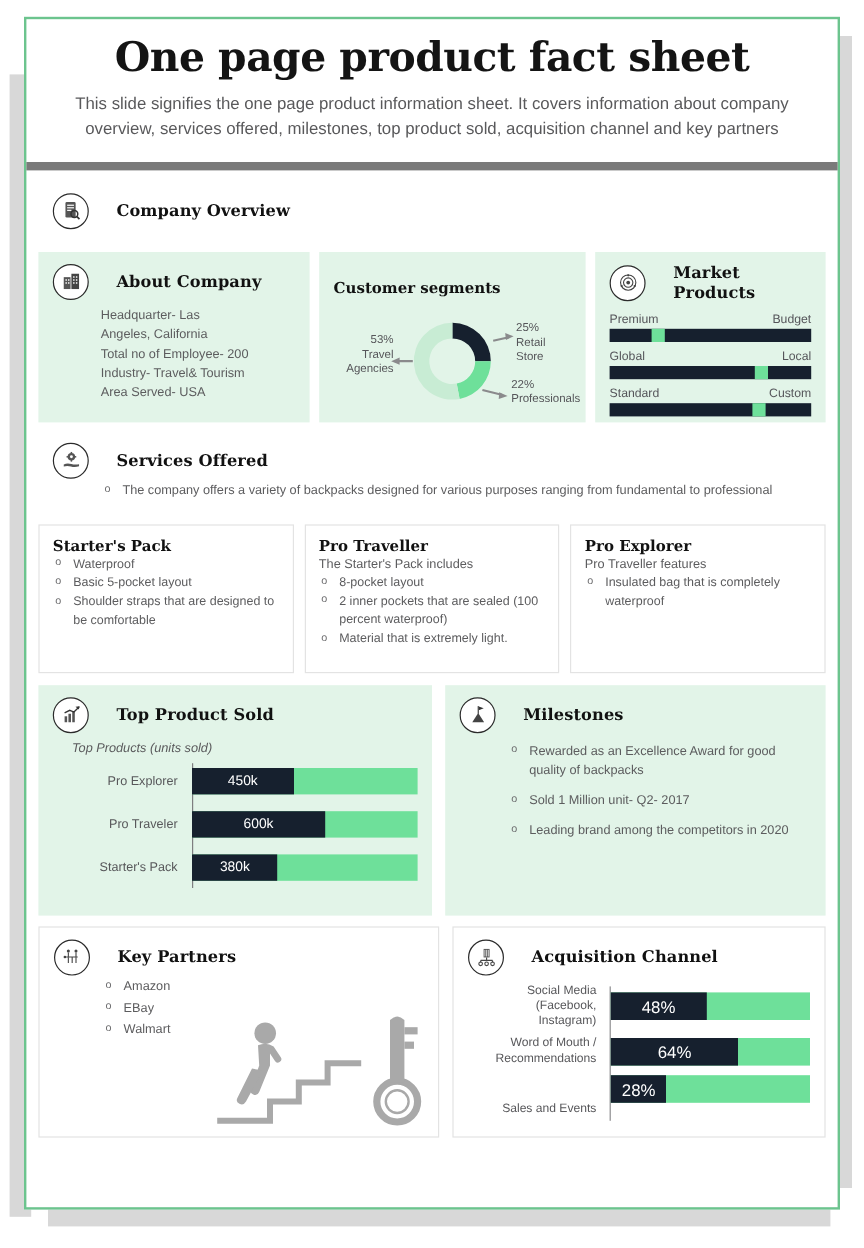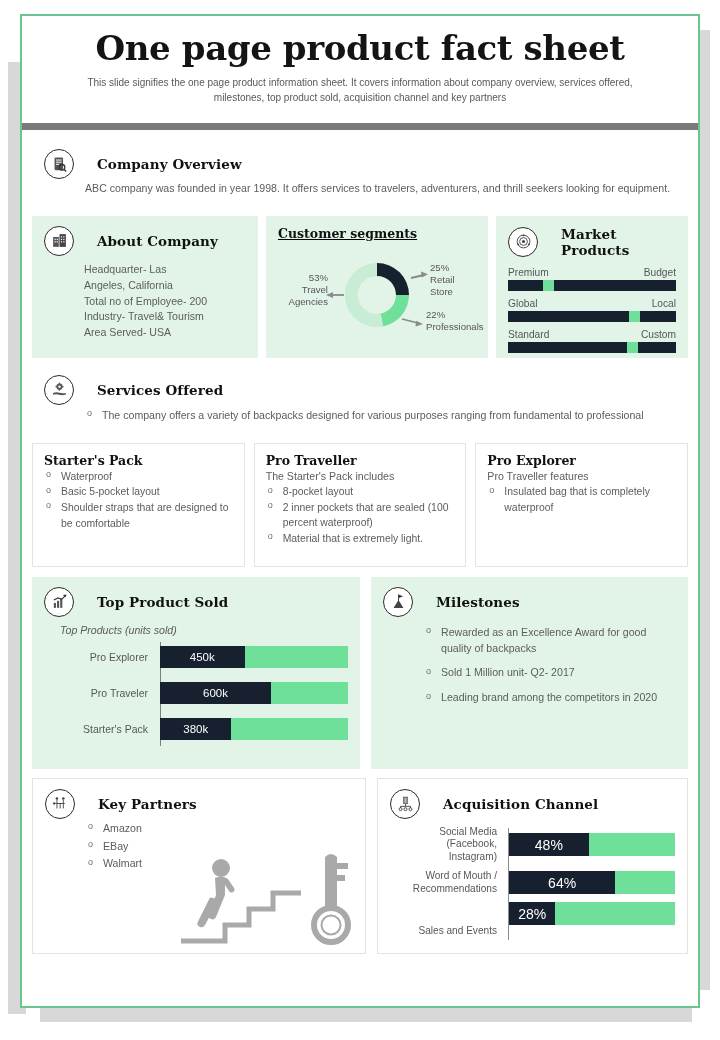--- a/index.html
+++ b/index.html
@@ -25,21 +25,21 @@
 
   
   .header { padding: 14px 26px 8px 26px; }
   .title {
     font-family: "DejaVu Serif", serif;
     font-weight: bold; font-size: 34px; color: #141414;
     text-align: center; letter-spacing: -0.4px; line-height: 1.1;
   }
   .subtitle {
     margin-top: 9px; text-align: center;
-    font-size: 10px; color: #59595b; line-height: 1.45;
+    font-size: 14px; color: #59595b; line-height: 1.45;
     padding: 0 14px;
   }
   .hbar { height: 7px; background: #7a7a7a; margin-top: 10px; }
 
   
   .sec-head { display: flex; align-items: center; gap: 23px; }
   .icon-circle {
     width: 30px; height: 30px; min-width: 30px; border-radius: 50%;
     border: 1.4px solid #2b2b2b; background: #fff;
     display: flex; align-items: center; justify-content: center;
@@ -63,21 +63,21 @@
   .card-white { background: #fff; border: 1px solid #e3e3e3; }
   .card-mint  { background: #e2f4e8; }
 
   
   .overview { margin: 10px 10px 0 10px; padding: 9px 12px 11px 12px; background:#fff; }
   .overview .body-txt { margin-left: 41px; margin-top: 1px; }
 
   
   .about-row { margin: 8px 10px 0 10px; display: flex; gap: 8px; height: 142px; }
   .about-col { width: 226px; padding: 10px 12px; }
-  .seg-col   { width: 222px; padding: 10px 12px; position: relative; text-decoration: underline; }
+  .seg-col   { width: 222px; padding: 22px 12px; position: relative; }
   .mkt-col   { flex: 1; padding: 10px 12px; }
   .about-lines { margin-top: 6px; margin-left: 40px; font-size: 10.6px; color:#5c5c5e; line-height:1.5; }
 
   
   .donut-wrap { position: relative; width: 100%; height: 100px; margin-top: 4px; }
   .seg-title { font-family:"DejaVu Serif",serif; font-weight:bold; font-size:12.5px; color:#111; }
   .lbl { position: absolute; font-size: 9.6px; color: #56565a; line-height: 1.25; }
 
   
   .slider-group { margin-top: 9px; }
@@ -149,21 +149,20 @@
             <rect x="5" y="2" width="12" height="18" rx="1.5" fill="#555"></rect>
             <rect x="7" y="5" width="8" height="1.4" fill="#fff"></rect>
             <rect x="7" y="8" width="8" height="1.4" fill="#fff"></rect>
             <rect x="7" y="11" width="5" height="1.4" fill="#fff"></rect>
             <circle cx="15.5" cy="16" r="4" fill="none" stroke="#333" stroke-width="1.8"></circle>
             <line x1="18.2" y1="18.8" x2="21.5" y2="22" stroke="#333" stroke-width="2"></line>
           </svg>
         </div>
         <div class="sec-title">Company Overview</div>
       </div>
-      <div class="body-txt">ABC company was founded in year 1998. It offers services to travelers, adventurers, and thrill seekers looking for equipment.</div>
     </div>
 
     <div class="about-row">
 
       <div class="about-col card-mint">
         <div class="sec-head">
           <div class="icon-circle">
             <svg width="17" height="17" viewBox="0 0 24 24">
               <rect x="3" y="7" width="8" height="14" fill="#555"></rect>
               <rect x="12" y="3" width="9" height="18" fill="#444"></rect>

